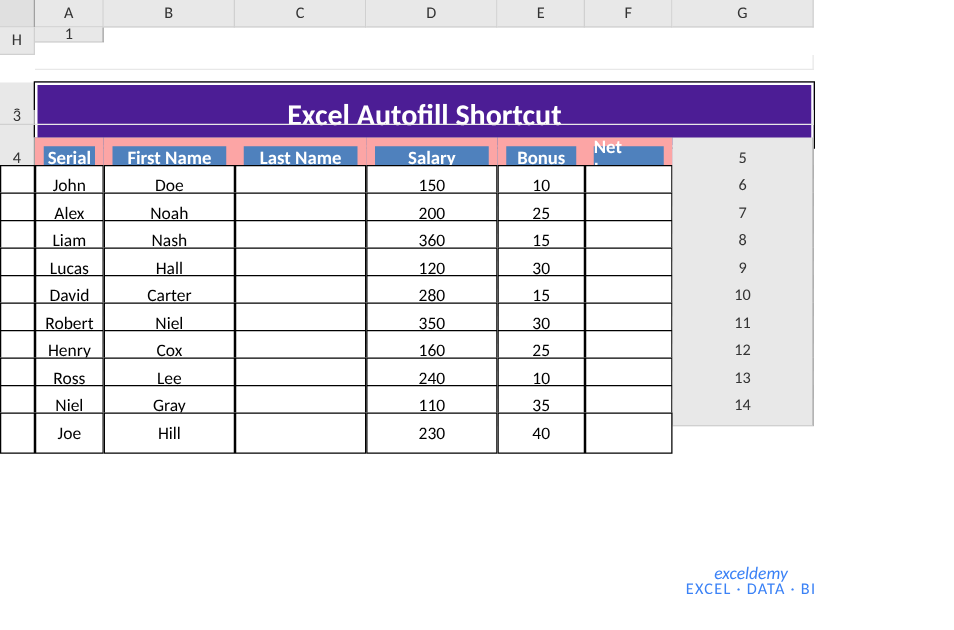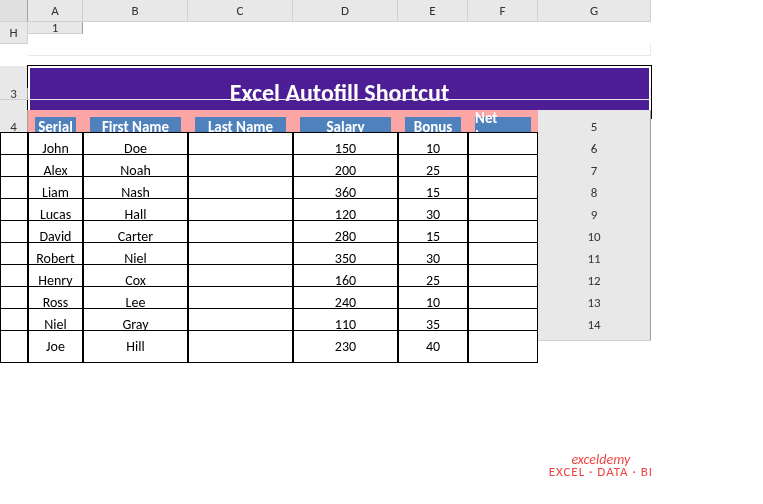--- a/index.html
+++ b/index.html
@@ -77,21 +77,21 @@
       align-items: center;
       justify-content: center;
       background: #fff;
     }
     .empty-row1 { grid-column: 2 / 9; }
     .watermark {
       position: absolute;
       right: 110px;
       bottom: 26px;
       font-size: 14px;
-      color: #ef4444;
+      color: #3b82f6;
       font-style: italic;
       text-align: center;
       line-height: 12px;
       pointer-events: none;
     }
     .watermark .sub { font-size: 13px; letter-spacing: 1px; font-style: normal;}
   </style>
 </head>
 <body>
 

